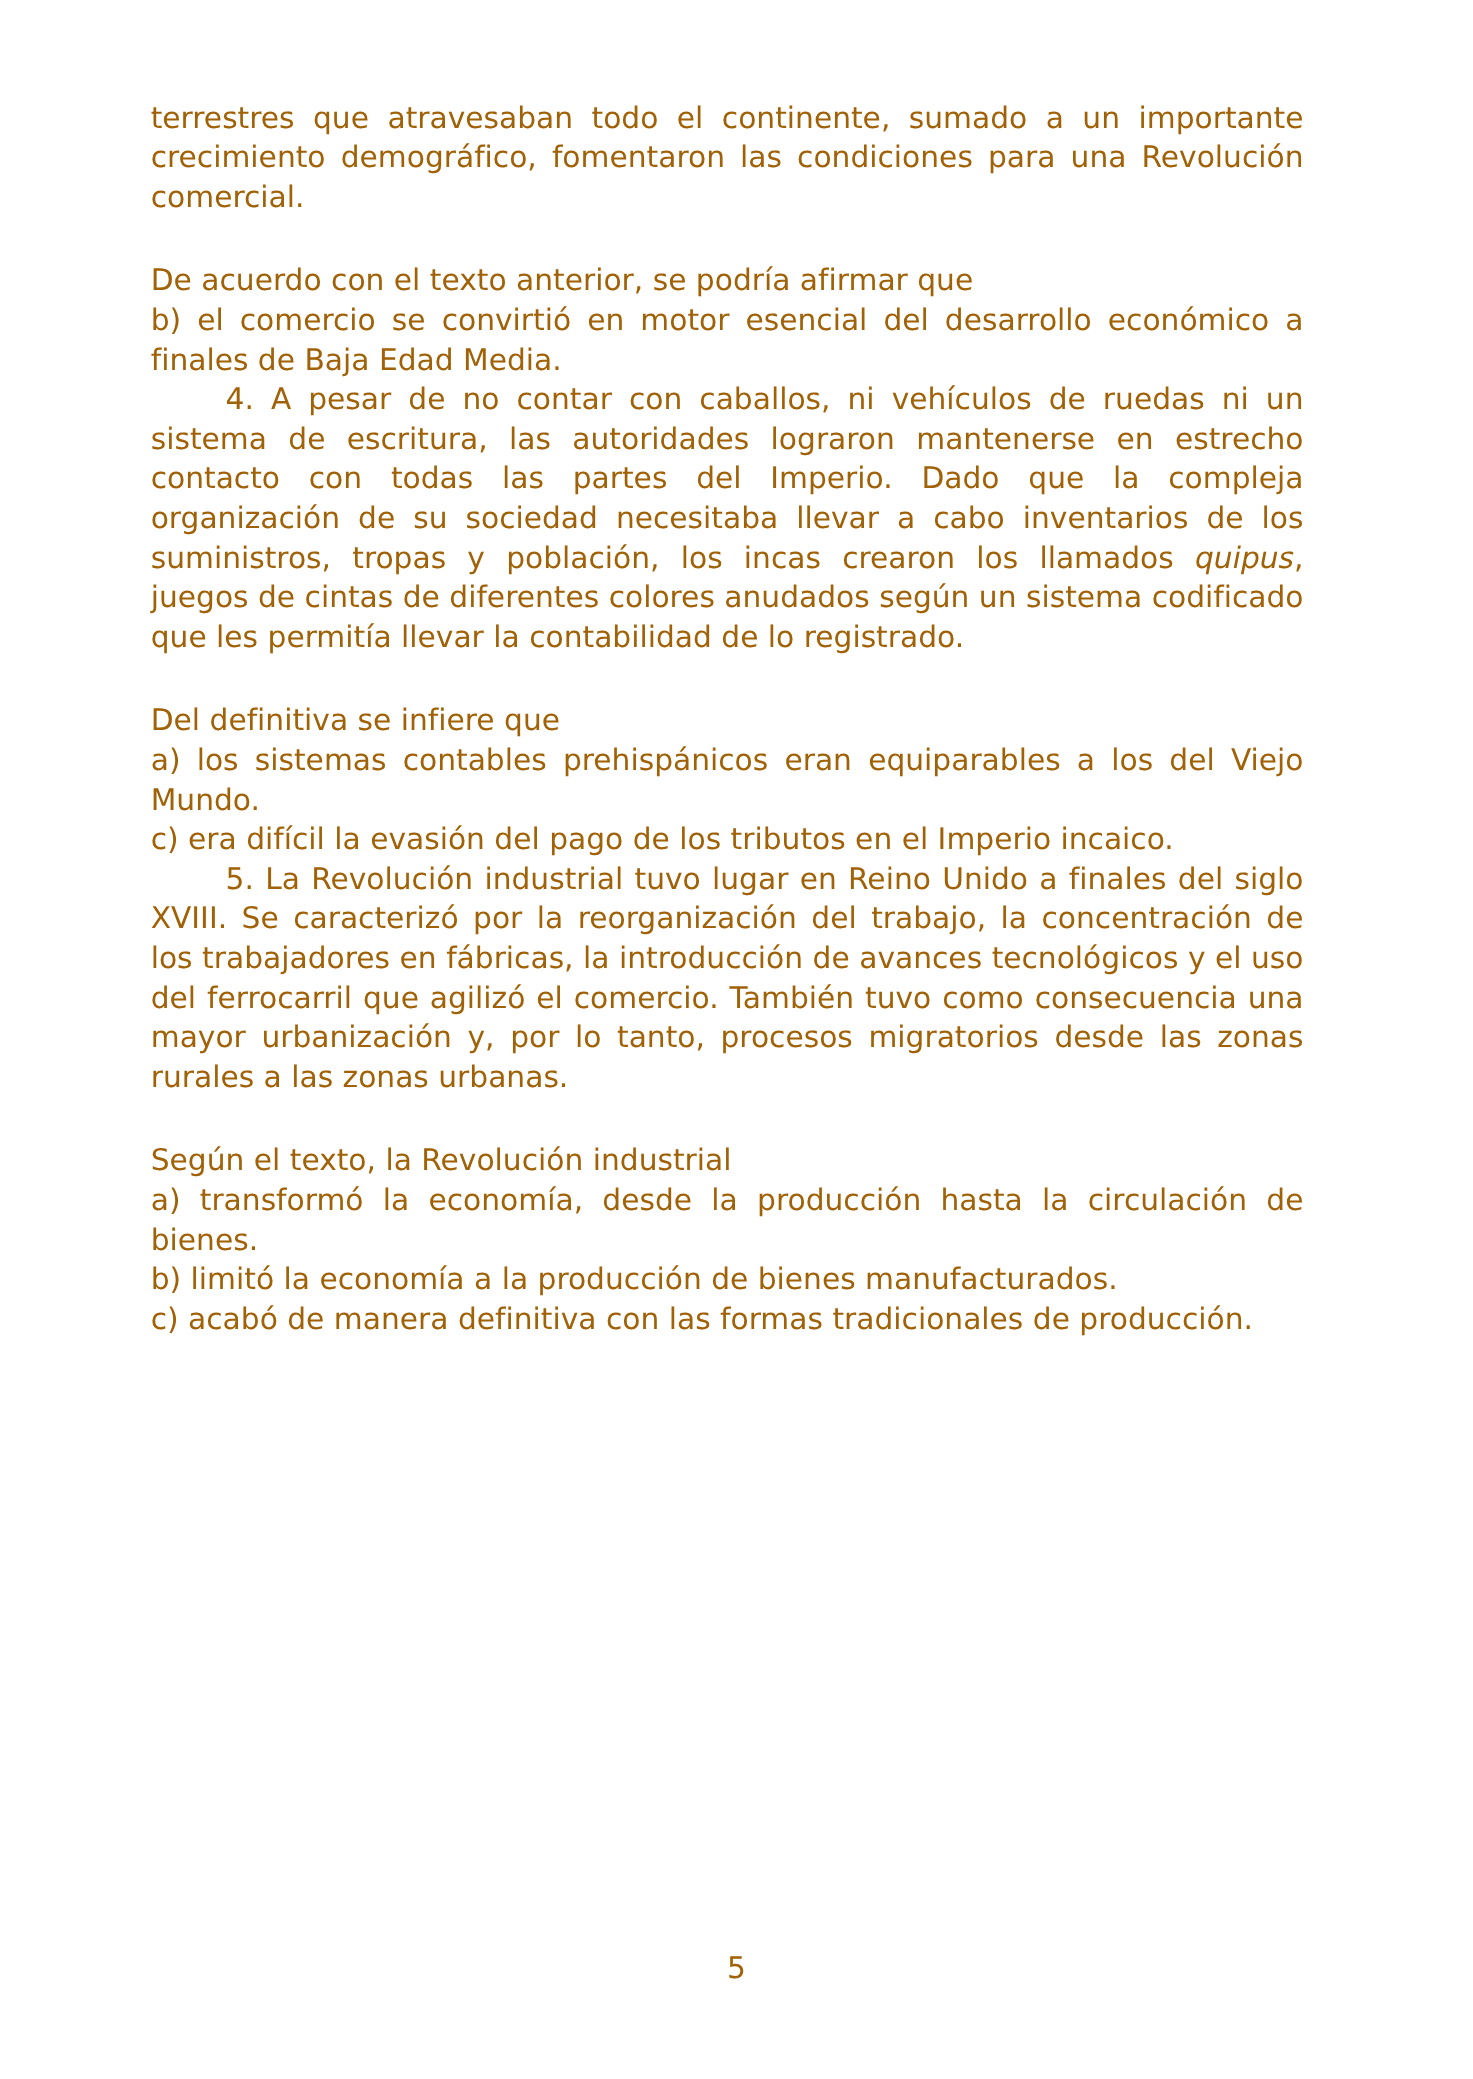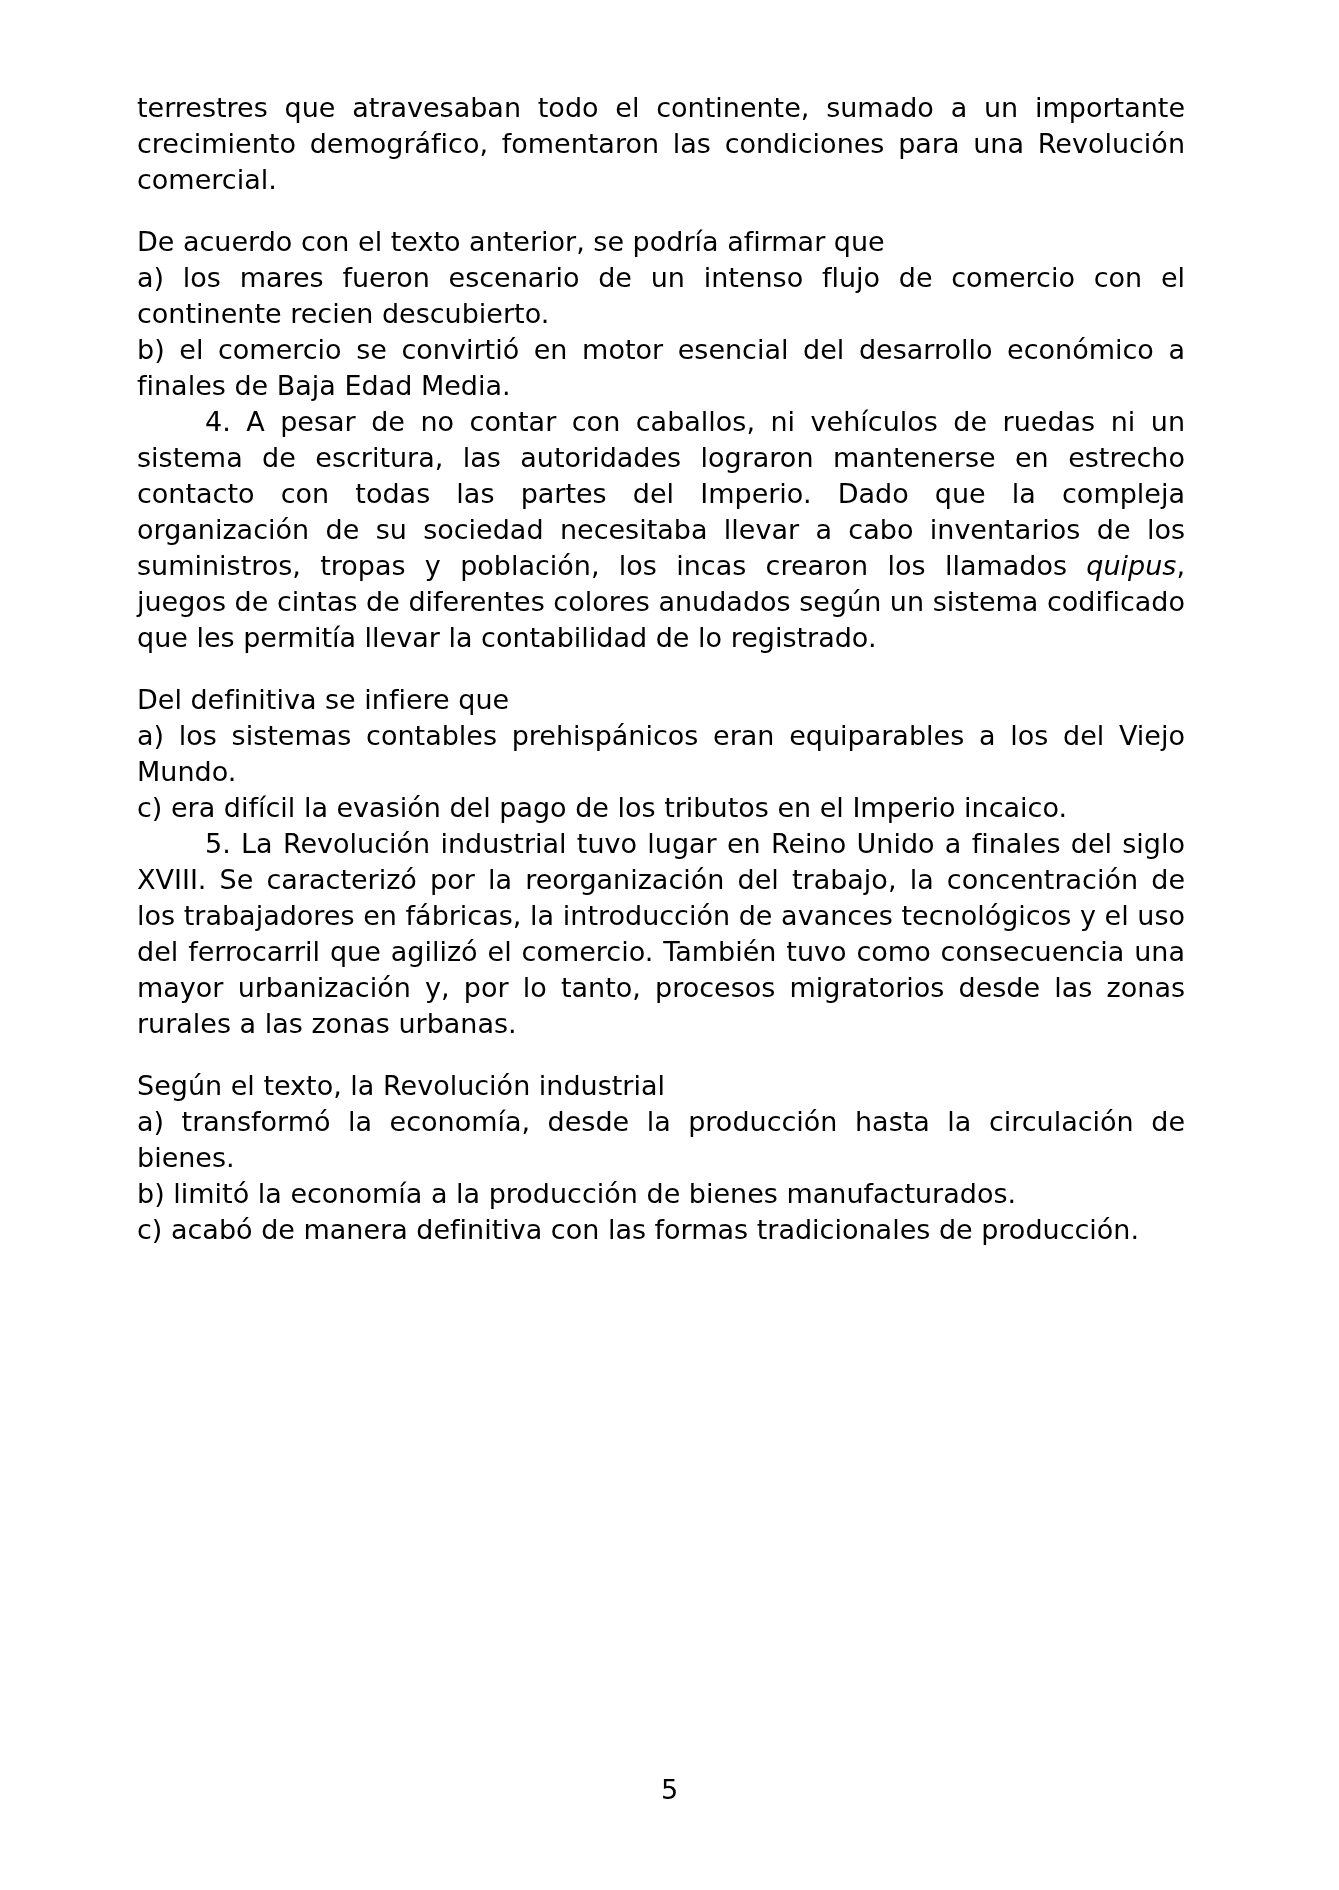--- a/index.html
+++ b/index.html
@@ -10,47 +10,46 @@
   .page {
     position: relative;
     width: 1339px;
     height: 1890px;
     background: #ffffff;
     box-sizing: border-box;
     padding: 90px 154px 0 137px;
     font-family: "DejaVu Sans", "Liberation Sans", sans-serif;
     font-size: 27px;
     line-height: 36px;
-    color: #000000;
+    color: #a16207;
     overflow: hidden;
   }
   .page p { margin: 0; }
   .justify { text-align: justify; }
-  .spaced { margin-top: 26px; }
+  .spaced { margin-top: 40px; }
   .question-body { text-indent: 68px; }
   .option { margin-left: 68px; }
   .italic { font-style: italic; }
   .page-number {
     position: absolute;
     left: 0;
     right: 0;
     top: 1772px;
     text-align: center;
   }
 </style>
 </head>
 <body>
 
 <div class="page">
 
   <p class="justify">terrestres que atravesaban todo el continente, sumado a un importante crecimiento demográfico, fomentaron las condiciones para una Revolución comercial.</p>
 
   <div class="spaced">
     <p>De acuerdo con el texto anterior, se podría afirmar que</p>
-    <p class="option justify">a) los mares fueron escenario de un intenso flujo de comercio con el continente recien descubierto.</p>
     <p class="option justify">b) el comercio se convirtió en motor esencial del desarrollo económico a finales de Baja Edad Media.</p>
   </div>
 
   <p class="spaced justify question-body"><span>4. A pesar de no contar con caballos, ni vehículos de ruedas ni un sistema de escritura, las autoridades lograron mantenerse en estrecho contacto con todas las partes del Imperio. Dado que la compleja organización de su sociedad necesitaba llevar a cabo inventarios de los suministros, tropas y población, los incas crearon los llamados </span><span class="italic">quipus</span><span>, juegos de cintas de diferentes colores anudados según un sistema codificado que les permitía llevar la contabilidad de lo registrado.</span></p>
 
   <div class="spaced">
     <p>Del definitiva se infiere que</p>
     <p class="option justify">a) los sistemas contables prehispánicos eran equiparables a los del Viejo Mundo.</p>
     <p class="option justify">c) era difícil la evasión del pago de los tributos en el Imperio incaico.</p>
   </div>

